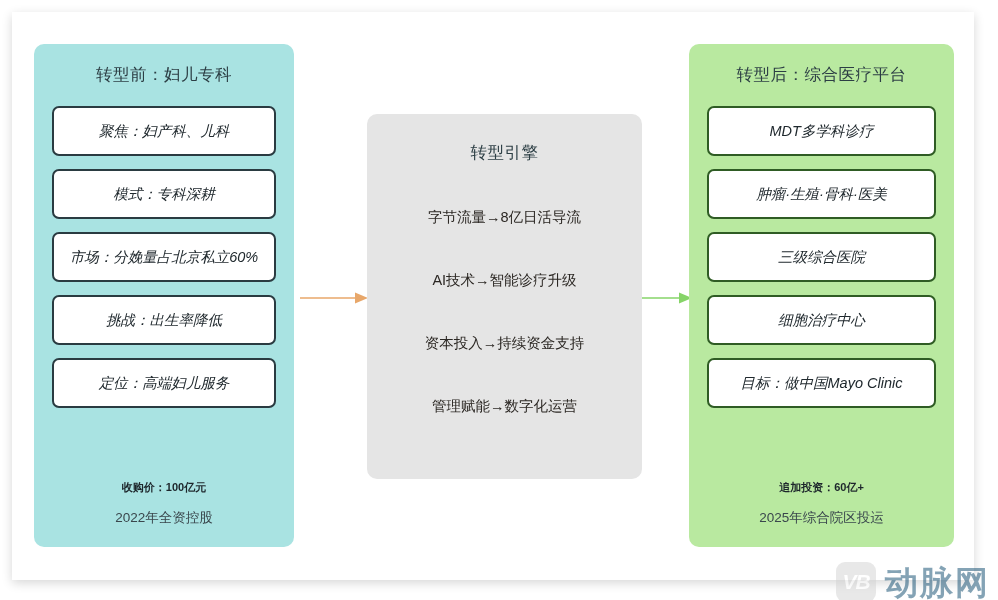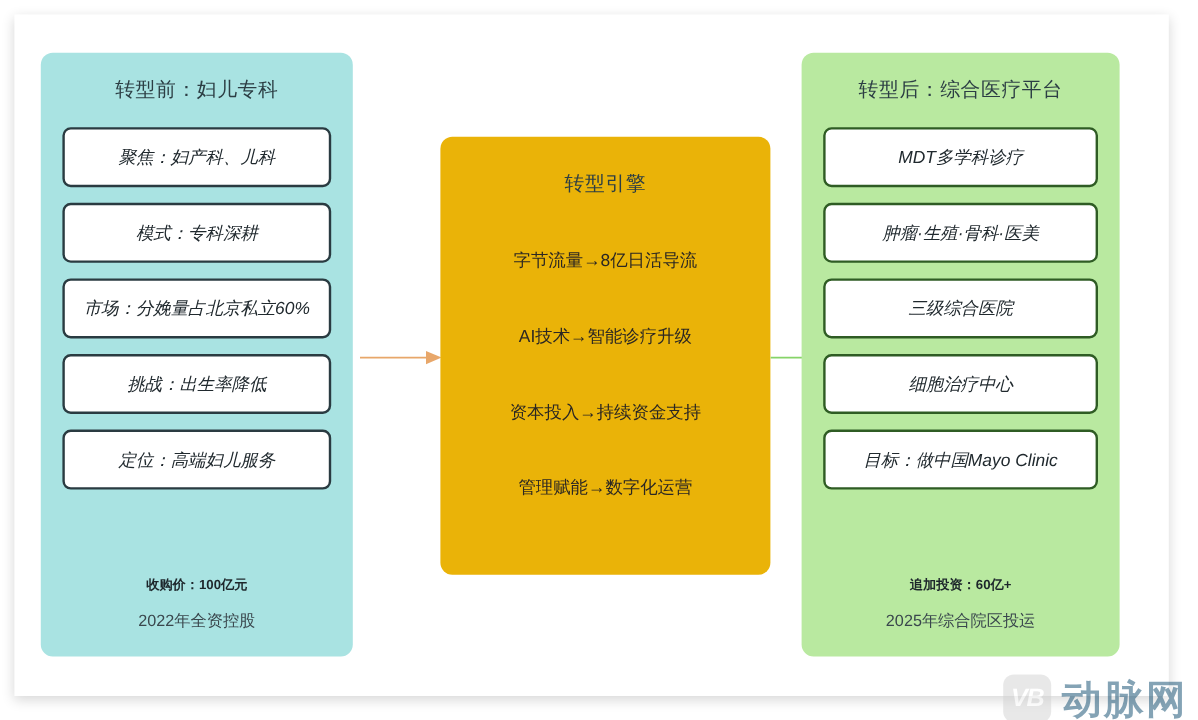--- a/index.html
+++ b/index.html
@@ -42,26 +42,26 @@
     height: 503px;
     background: #a9e3e2;
     padding: 20px 18px 14px 18px;
   }
 
   #panel-engine {
     left: 355px;
     top: 102px;
     width: 275px;
     height: 365px;
-    background: #eab308;
+    background: #e5e5e5;
     padding: 28px 18px 18px 18px;
   }
 
   #panel-after {
-    left: 656px;
+    left: 677px;
     top: 32px;
     width: 265px;
     height: 503px;
     background: #b9e9a0;
     padding: 20px 18px 14px 18px;
   }
 
   .panel-title {
     font-size: 16.5px;
     color: #2c3e44;

